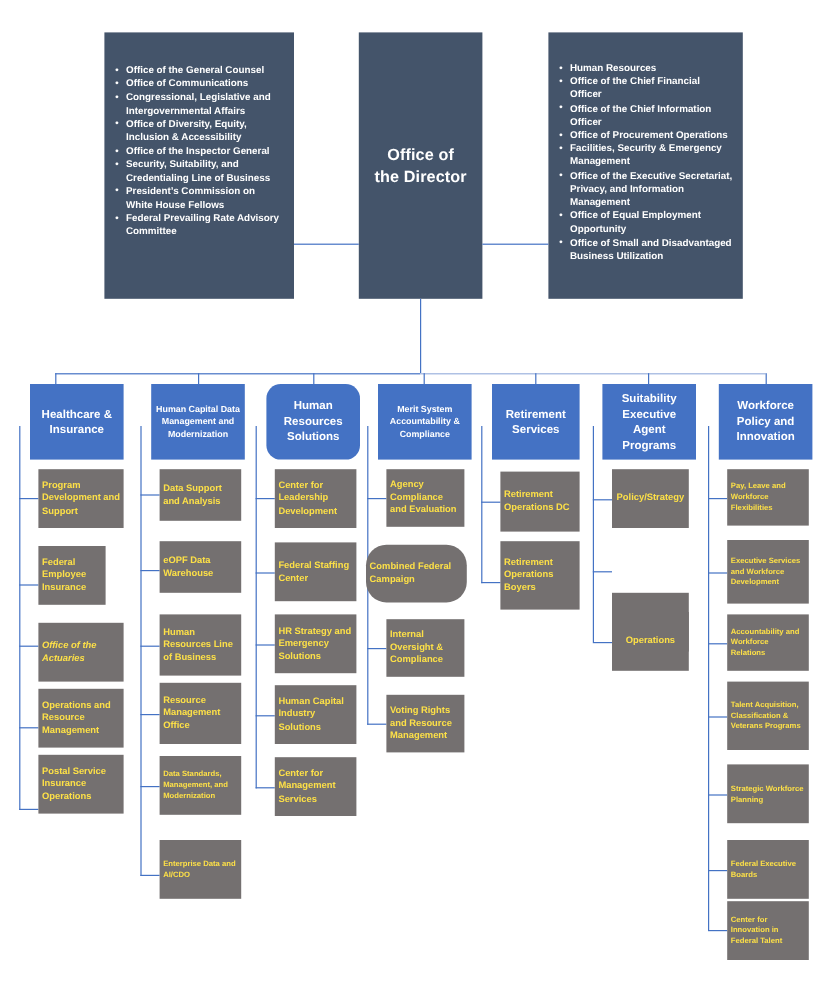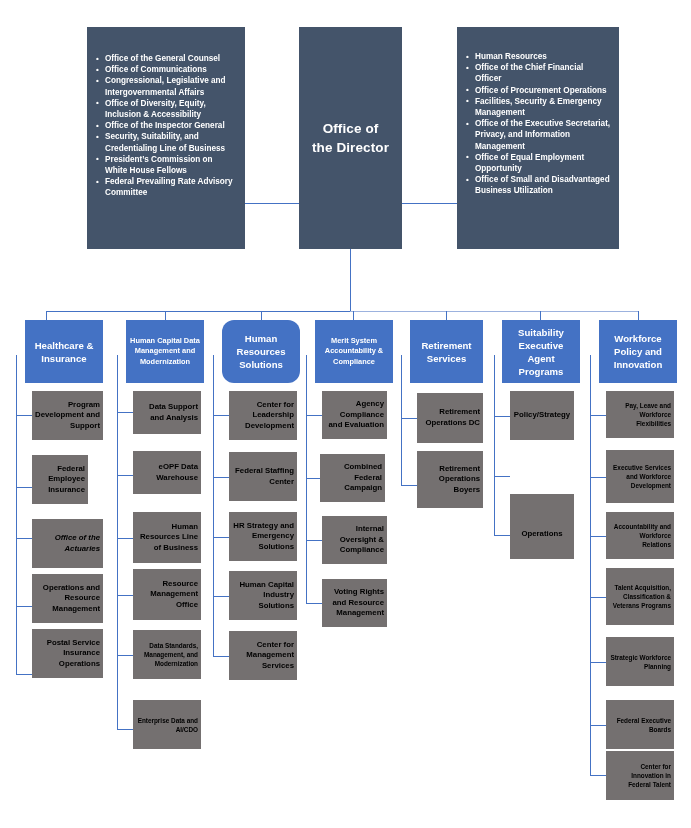--- a/index.html
+++ b/index.html
@@ -105,25 +105,25 @@
   }
   .div-box.small .div-label {
     font-size: 7.4px;
     line-height: 10.2px;
   }
 
   
   .sub-box {
     position: absolute;
     background: #747070;
-    color: #000000;
+    color: #fde047;
     display: flex;
     align-items: center;
     justify-content: center;
-    text-align: right;
+    text-align: left;
     box-sizing: border-box;
     padding: 2px 3px;
   }
   .sub-box .sub-label {
     font-size: 7.8px;
     font-weight: bold;
     line-height: 10.6px;
   }
   .sub-box.tiny .sub-label {
     font-size: 6.4px;
@@ -152,20 +152,21 @@
     <div class="director-label">
       <span>Office of</span><br>
       <span>the Director</span>
     </div>
   </div>
 
   <div class="panel" id="panel-right">
     <ul class="panel-list">
       <li>Human Resources</li>
       <li>Office of the Chief Financial Officer</li>
+      <li>Office of the Chief Information Officer</li>
       <li>Office of Procurement Operations</li>
       <li>Facilities, Security &amp; Emergency Management</li>
       <li>Office of the Executive Secretariat, Privacy, and Information Management</li>
       <li>Office of Equal Employment Opportunity</li>
       <li>Office of Small and Disadvantaged Business Utilization</li>
     </ul>
   </div>
 
   <div class="line h" style="left:245px; top:203px; width:54px;"></div>
   <div class="line h" style="left:402px; top:203px; width:55px;"></div>
@@ -262,21 +263,21 @@
     <span class="div-label">Merit System Accountability &amp; Compliance</span>
   </div>
   <div class="line v" style="left:306px; top:355px; height:249px;"></div>
   <div class="line h" style="left:306px; top:415px; width:16px;"></div>
   <div class="line h" style="left:306px; top:478px; width:16px;"></div>
   <div class="line h" style="left:306px; top:540px; width:16px;"></div>
   <div class="line h" style="left:306px; top:603px; width:16px;"></div>
   <div class="sub-box" style="left:322px; top:391px; width:65px; height:48px;">
     <span class="sub-label">Agency Compliance and Evaluation</span>
   </div>
-  <div class="sub-box" style="left:320px; top:454px; width:65px; height:48px;">
+  <div class="sub-box" style="left:305px; top:454px; width:84px; height:48px;border-radius:17px;">
     <span class="sub-label">Combined Federal Campaign</span>
   </div>
   <div class="sub-box" style="left:322px; top:516px; width:65px; height:48px;">
     <span class="sub-label">Internal Oversight &amp; Compliance</span>
   </div>
   <div class="sub-box" style="left:322px; top:579px; width:65px; height:48px;">
     <span class="sub-label">Voting Rights and Resource Management</span>
   </div>
 
   <div class="line v" style="left:446px; top:311px; height:9px;"></div>

